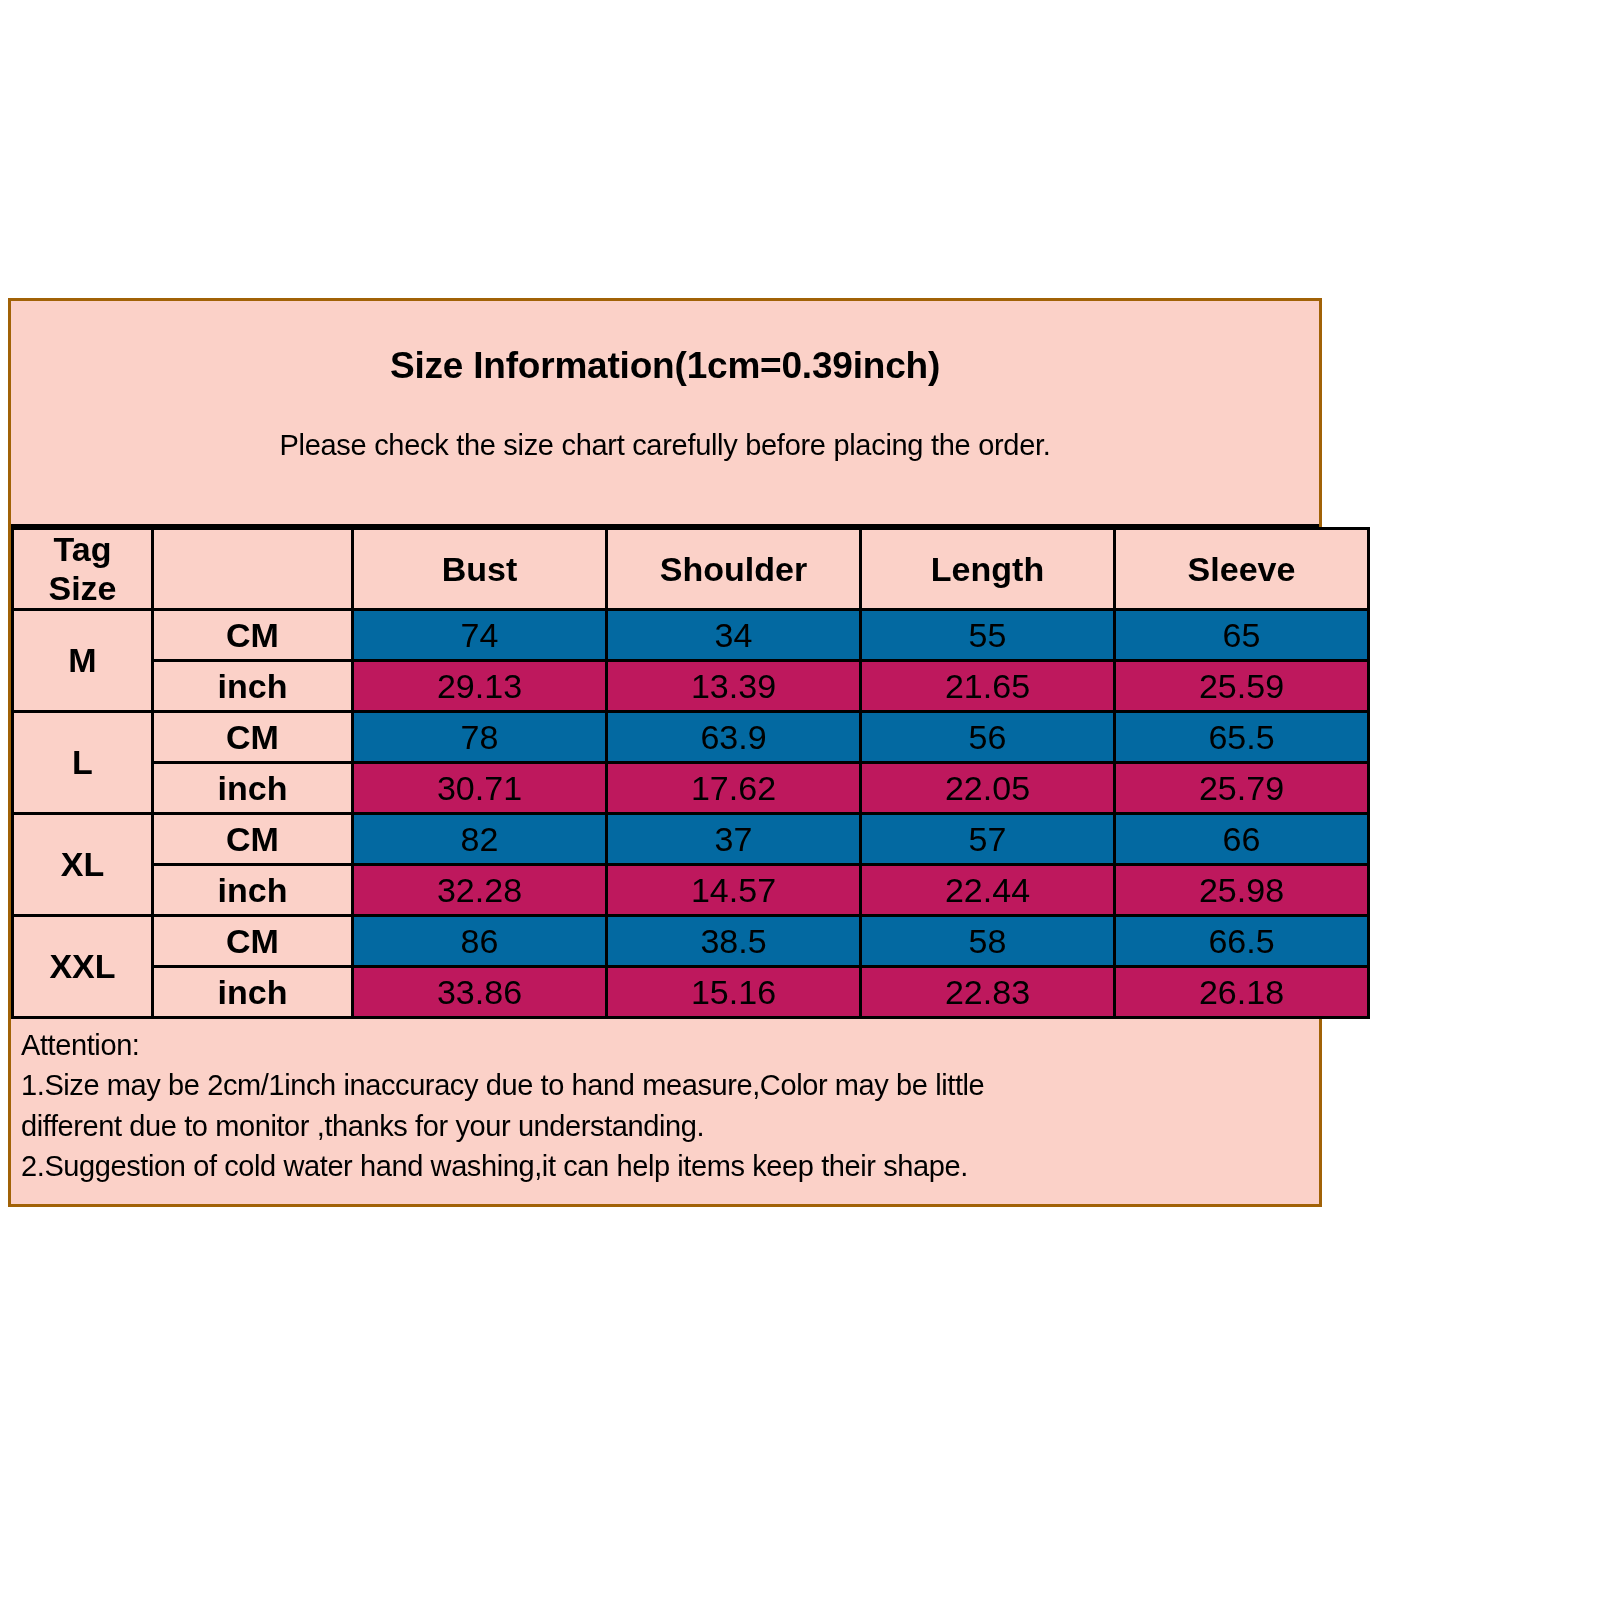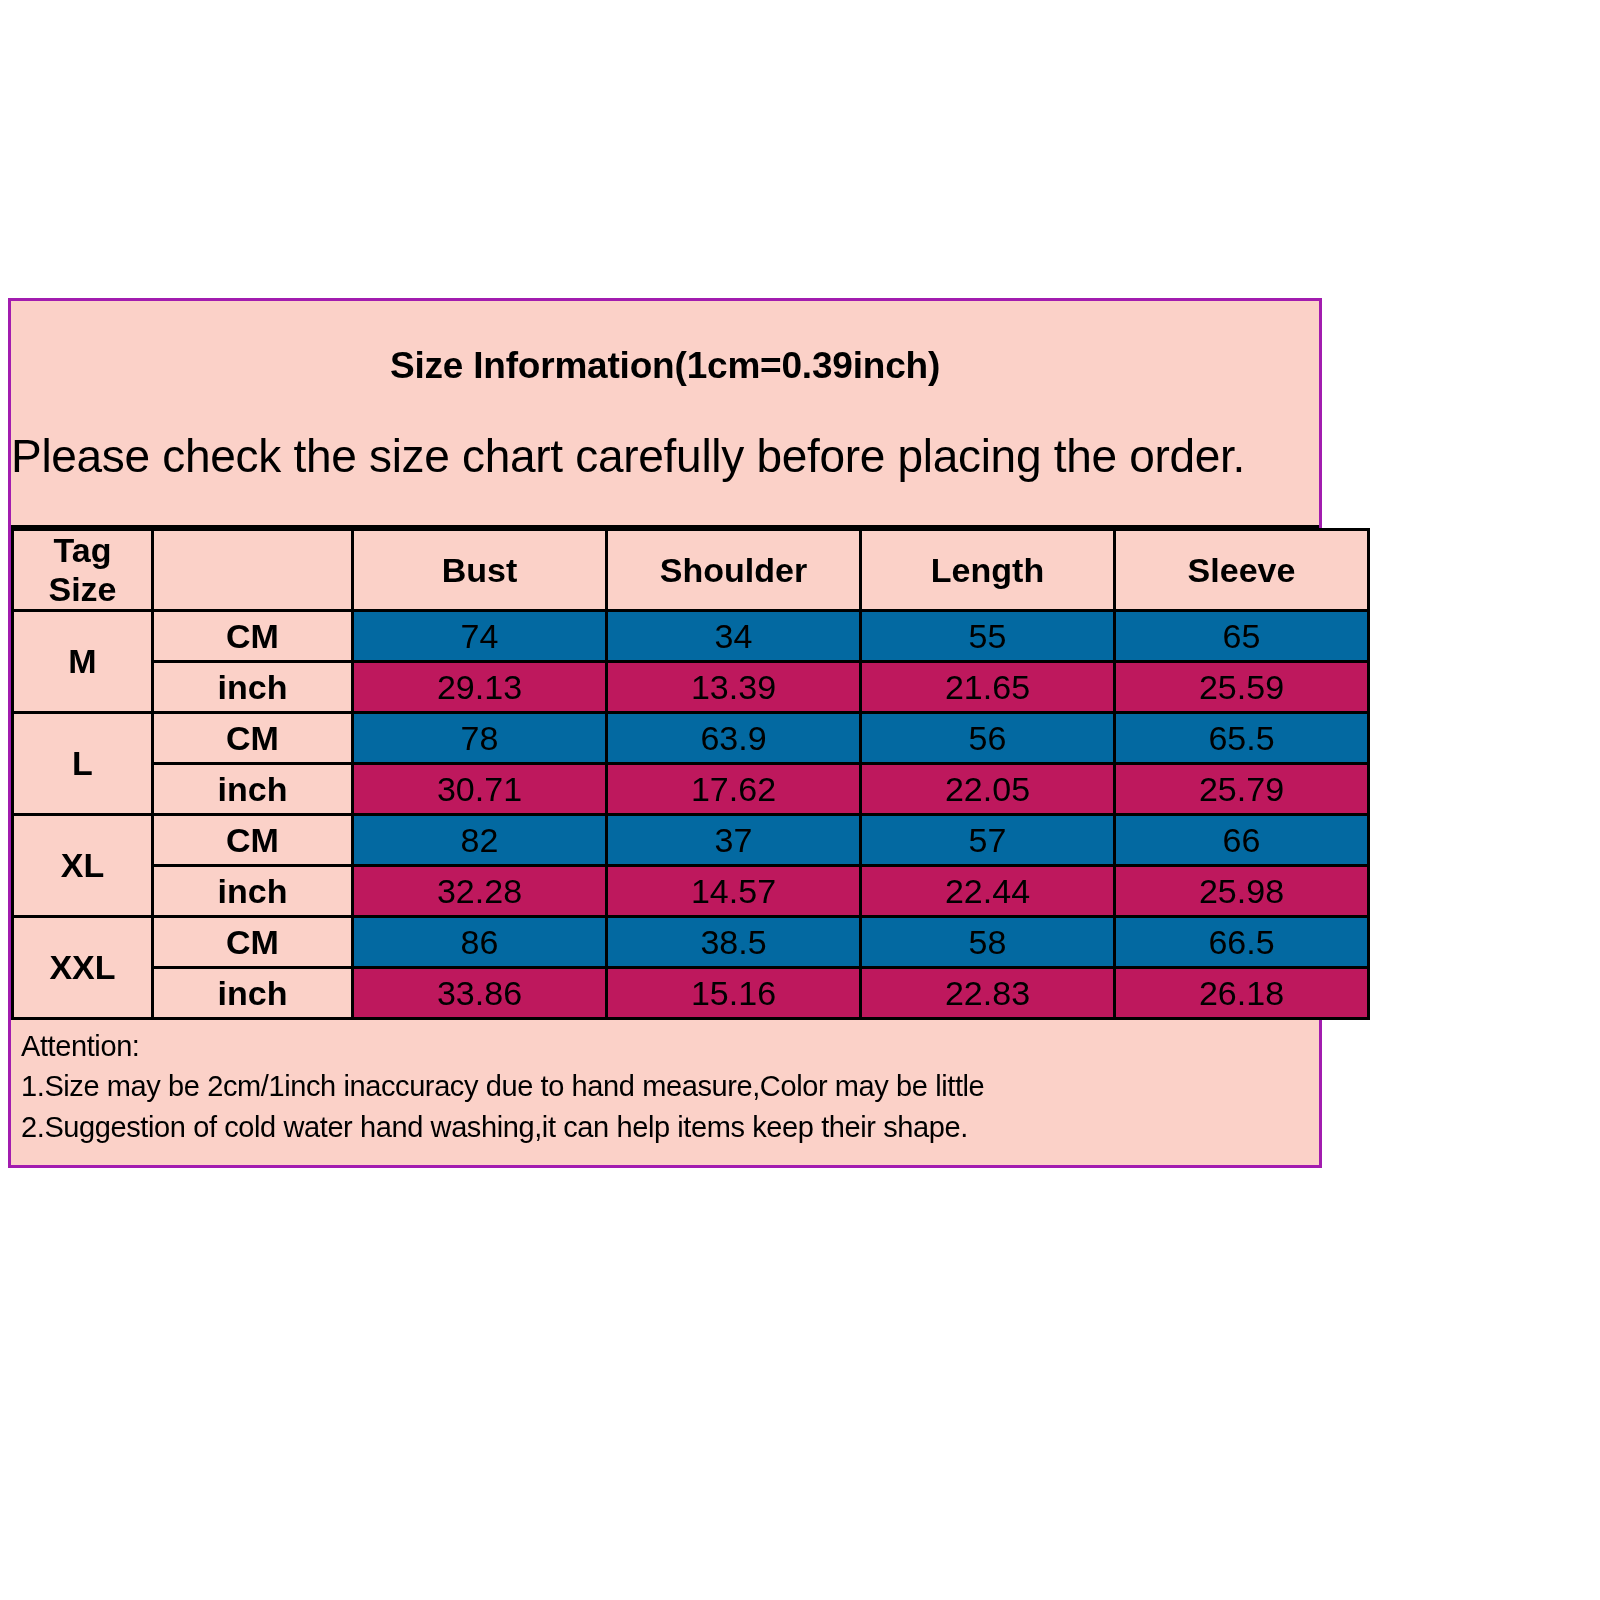--- a/index.html
+++ b/index.html
@@ -13,39 +13,40 @@
     font-family: "Liberation Sans", sans-serif;
     color: #000000;
     position: relative;
   }
   .chart-wrap {
     position: absolute;
     left: 8px;
     top: 298px;
     width: 1314px;
     box-sizing: border-box;
-    border: 3px solid #a21caf;
+    border: 3px solid #a16207;
     background: #fbd1c8;
   }
   .header-block {
     padding: 0;
     border-bottom: 3px solid #000000;
   }
   .title {
     text-align: center;
     font-weight: bold;
     font-size: 37px;
     padding-top: 44px;
     padding-bottom: 8px;
     letter-spacing: -0.2px;
   }
   .subtitle {
-    font-size: 46px;
+    text-align: center;
+    font-size: 29px;
     padding-top: 34px;
-    padding-bottom: 42px;
+    padding-bottom: 62px;
     letter-spacing: -0.3px;
   }
   table.size-table {
     border-collapse: collapse;
     width: 100%;
     table-layout: fixed;
   }
   table.size-table td, table.size-table th {
     border: 3px solid #000000;
     text-align: center;
@@ -192,16 +193,17 @@
         <td class="val">15.16</td>
         <td class="val">22.83</td>
         <td class="val">26.18</td>
       </tr>
     </tbody>
   </table>
 
   <div class="attention">
     <div>Attention:</div>
     <div>1.Size may be 2cm/1inch inaccuracy due to hand measure,Color may be little</div>
+    <div>different due to monitor ,thanks for your understanding.</div>
     <div>2.Suggestion of cold water hand washing,it can help items keep their shape.</div>
   </div>
 
 </div>
 
 </body></html>

